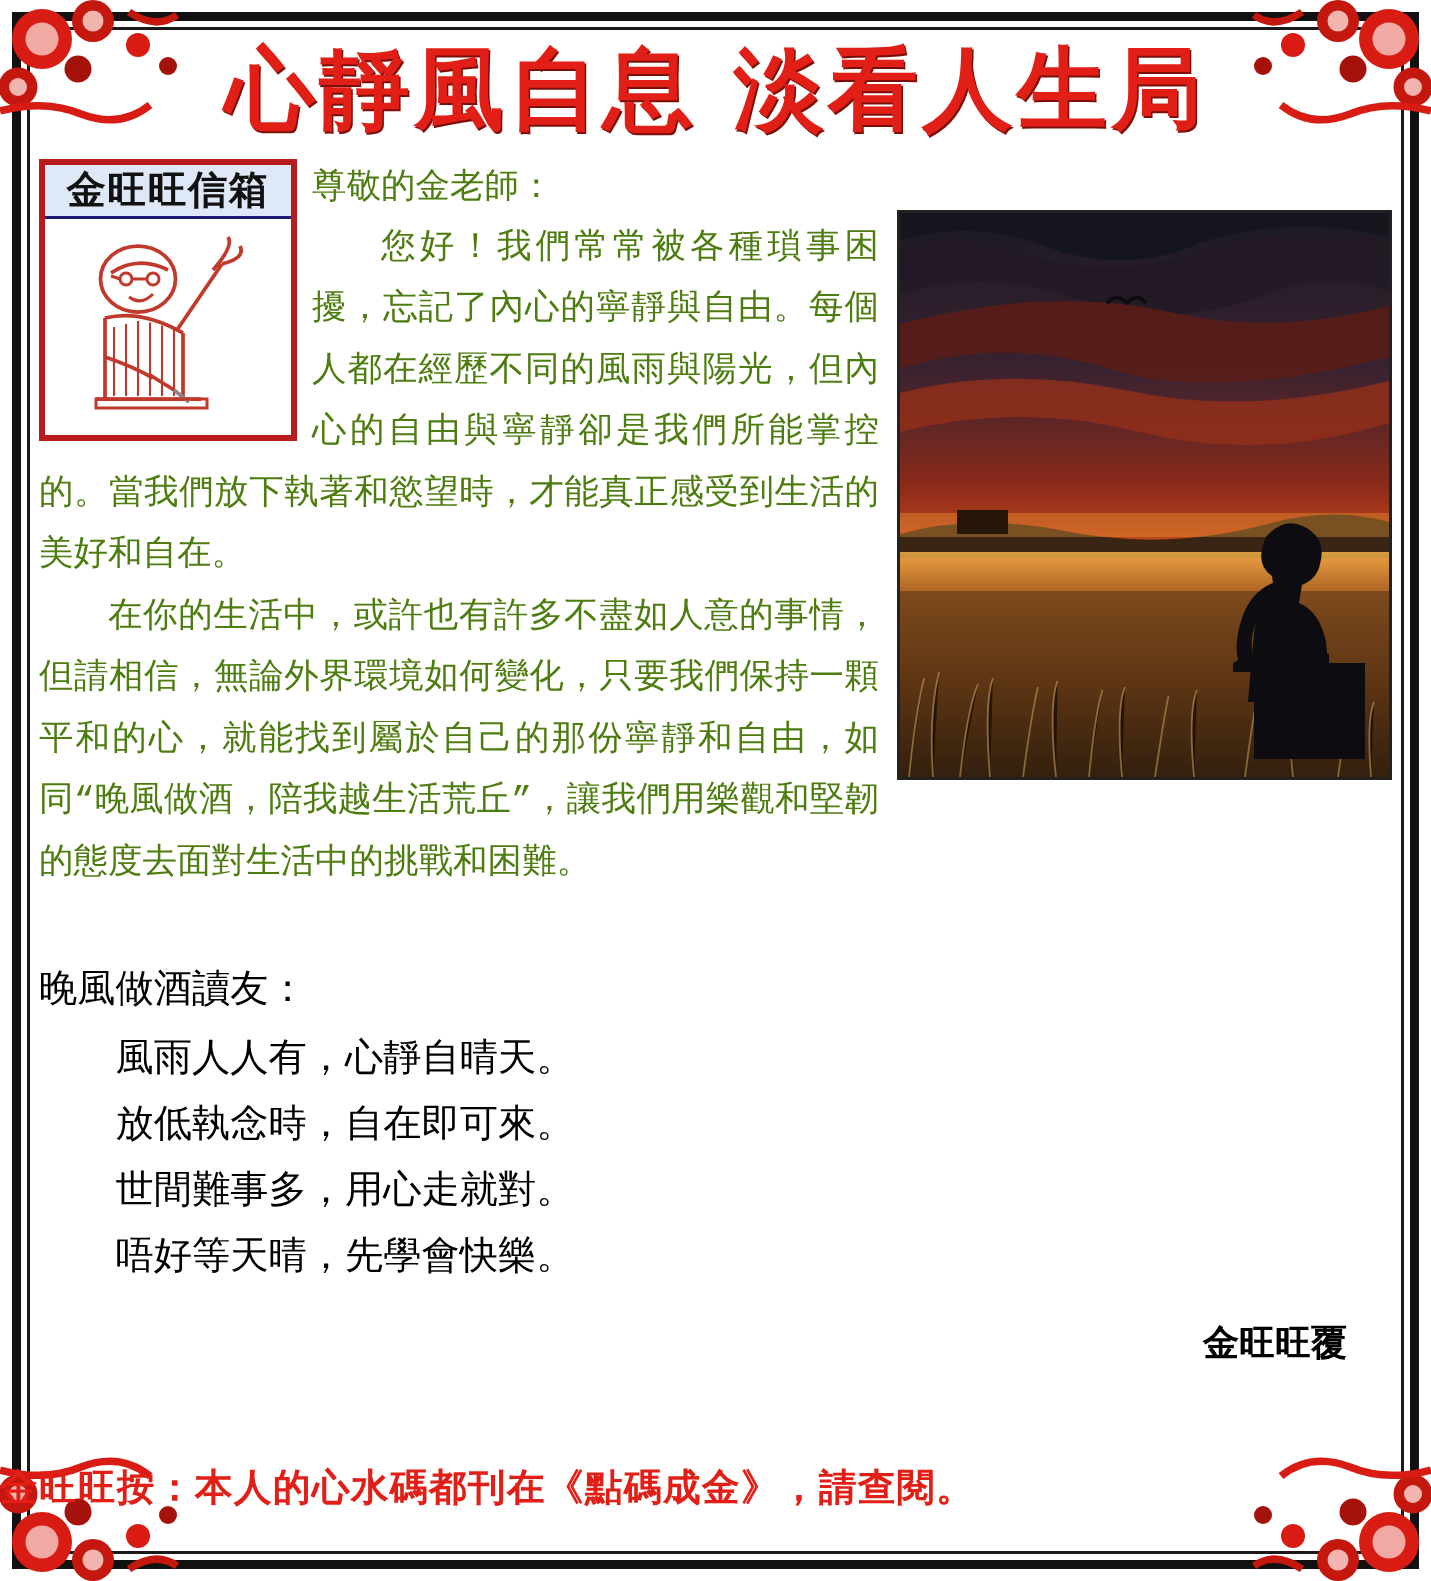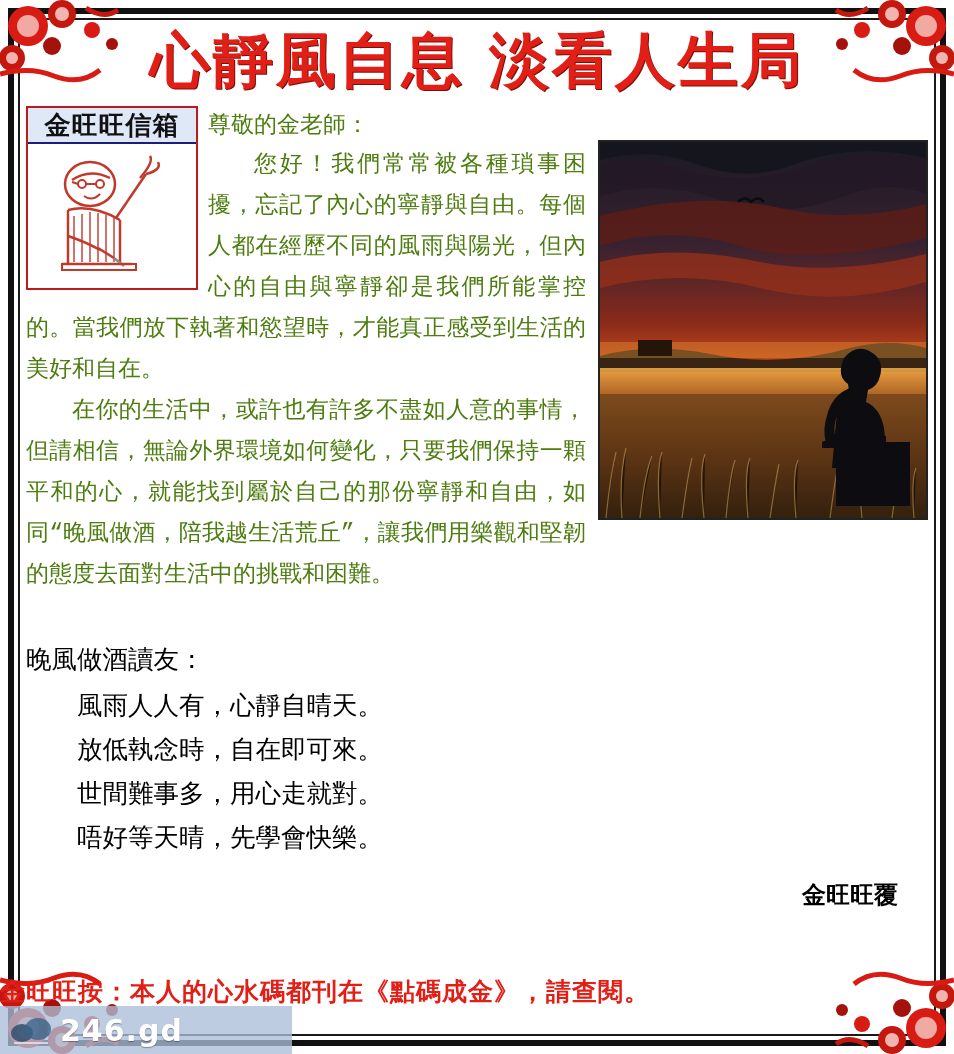--- a/index.html
+++ b/index.html
@@ -63,21 +63,21 @@
     left: 26px; top: 104px;
     width: 902px;
     height: 840px;
   }
 
   
   .logo-box {
     float: left;
     width: 172px;
     margin: 2px 10px 4px 0;
-    border: 2px solid #b91c1c;
+    border: 4px solid #b91c1c;
     background: #fff;
   }
   .logo-title {
     background: #dfe8f7;
     border-bottom: 2px solid #1c1c7a;
     text-align: center;
     font-size: 26px;
     line-height: 34px;
     font-weight: bold;
     color: #111;
@@ -365,24 +365,14 @@
       <div class="poem-line">放低執念時，自在即可來。</div>
       <div class="poem-line">世間難事多，用心走就對。</div>
       <div class="poem-line">唔好等天晴，先學會快樂。</div>
     </div>
 
     <div class="sign2">金旺旺覆</div>
   </div>
 
   <div class="footer-note">金旺旺按：本人的心水碼都刊在《點碼成金》，請查閱。</div>
 
-  <div class="watermark">
-    <span class="wm-logo">
-      <svg width="42" height="34" viewBox="0 0 42 34">
-        <ellipse cx="12" cy="20" rx="11" ry="9" fill="#2f4f6f" opacity="0.85"></ellipse>
-        <ellipse cx="28" cy="16" rx="13" ry="11" fill="#3b6488" opacity="0.8"></ellipse>
-        <path d="M4 30 L38 30" stroke="#ffffff" stroke-width="2" opacity="0.6"></path>
-      </svg>
-    </span>
-    <span class="wm-text">246.gd</span>
-  </div>
 
 </div>
 
 </body></html>

